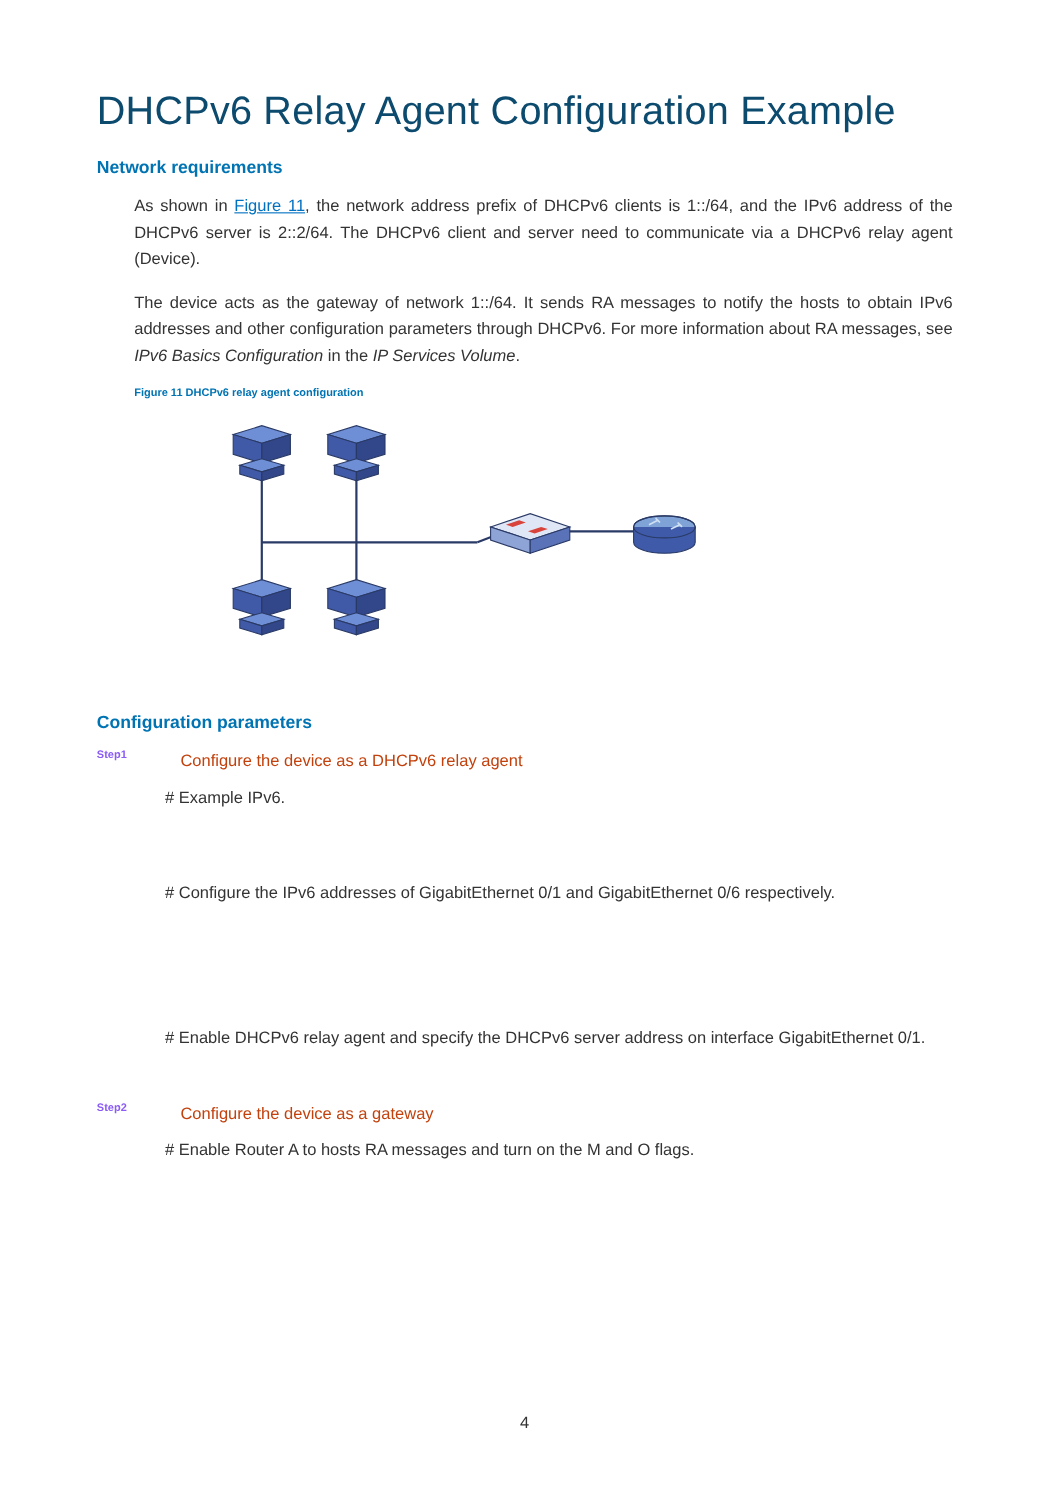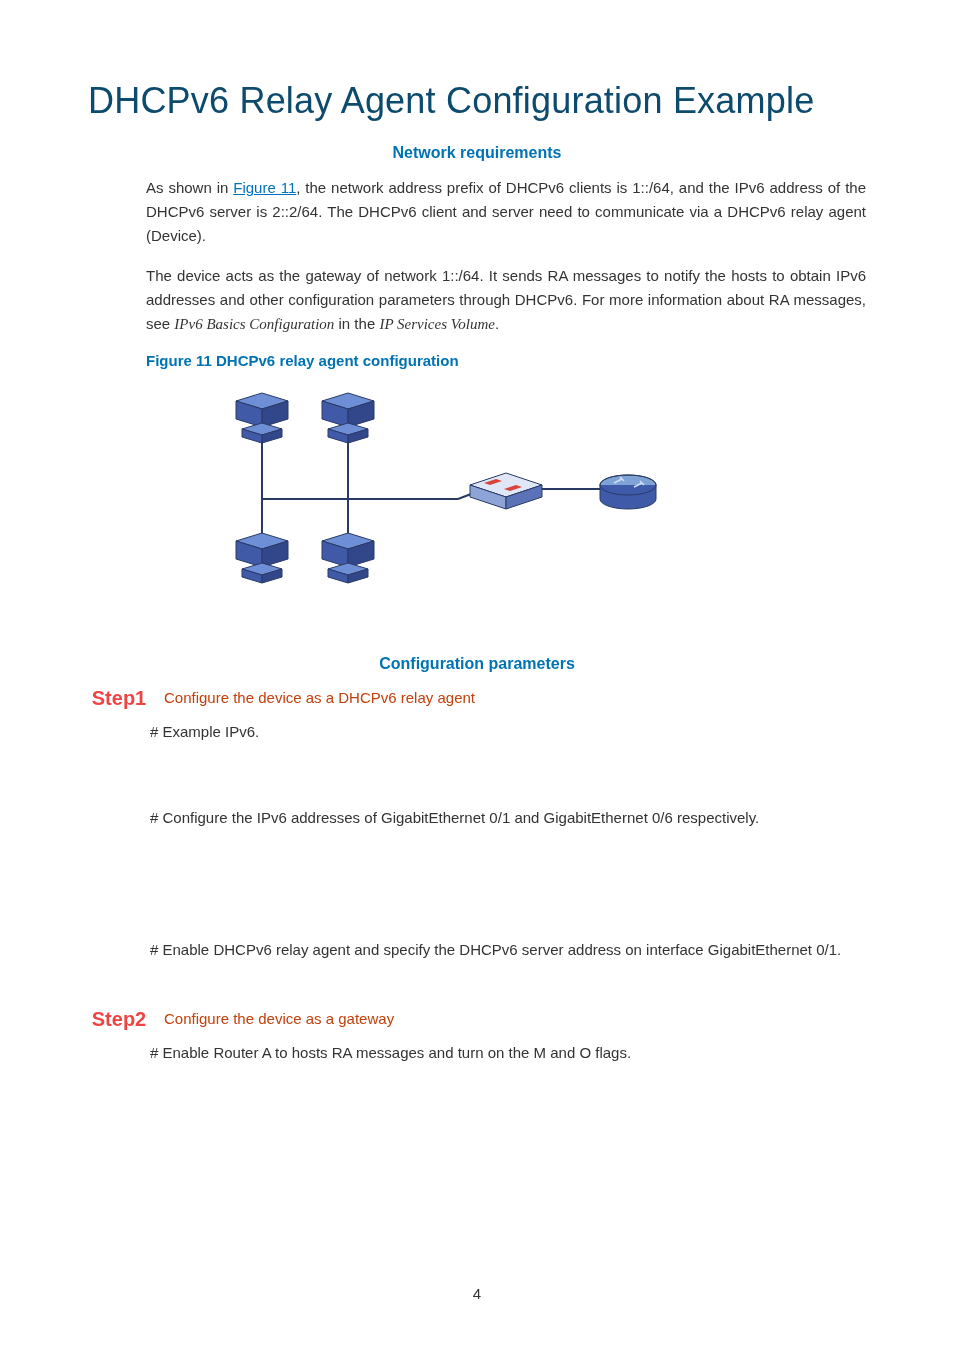--- a/index.html
+++ b/index.html
@@ -21,43 +21,42 @@
     color: #0c4a6e;
     font-size: 36px;
     margin: 0 0 22px 0;
     letter-spacing: 0.2px;
   }
   h2 {
     font-weight: 700;
     color: #0073b3;
     font-size: 16px;
     margin: 0 0 14px 0;
-    text-align: center;
   }
   .body-block {
-    margin-left: 58px;
+    margin-left: 34px;
     margin-right: 0;
   }
   p.para {
     margin: 0 0 16px 0;
     line-height: 1.6;
     text-align: justify;
     color: #333;
     font-size: 15px;
   }
   a.figlink { color: #0070c0; text-decoration: underline; }
-  .italic { font-style: italic; font-family: Liberation Serif, serif; }
+  .italic { font-style: italic; }
   .figure-caption {
     font-weight: 700;
     color: #0073b3;
-    font-size: 15px;
+    font-size: 10px;
     margin: 12px 0 14px 0;
   }
   .step-row { display:flex; margin-bottom:10px; }
-  .step-label { color:#ef4444; font-weight:700; width:62px; flex-shrink:0; text-align:center; padding-right:14px; font-size:20px; }
+  .step-label { color:#8b5cf6; font-weight:700; width:62px; flex-shrink:0; text-align:left; padding-right:14px; font-size:10px; }
   .step-text { flex:1; font-size:15px; color:#c2410c; line-height:1.5; }
   .cmd { margin-left:62px; margin-bottom:18px; font-size:15px; color:#333; line-height:1.6; text-align: justify;}
   .spacer-sm { height: 44px; }
   .spacer-md { height: 90px; }
   .pagenum {
     position: absolute;
     bottom: 48px;
     left: 0; right: 0;
     text-align: center;
     font-size: 15px;

